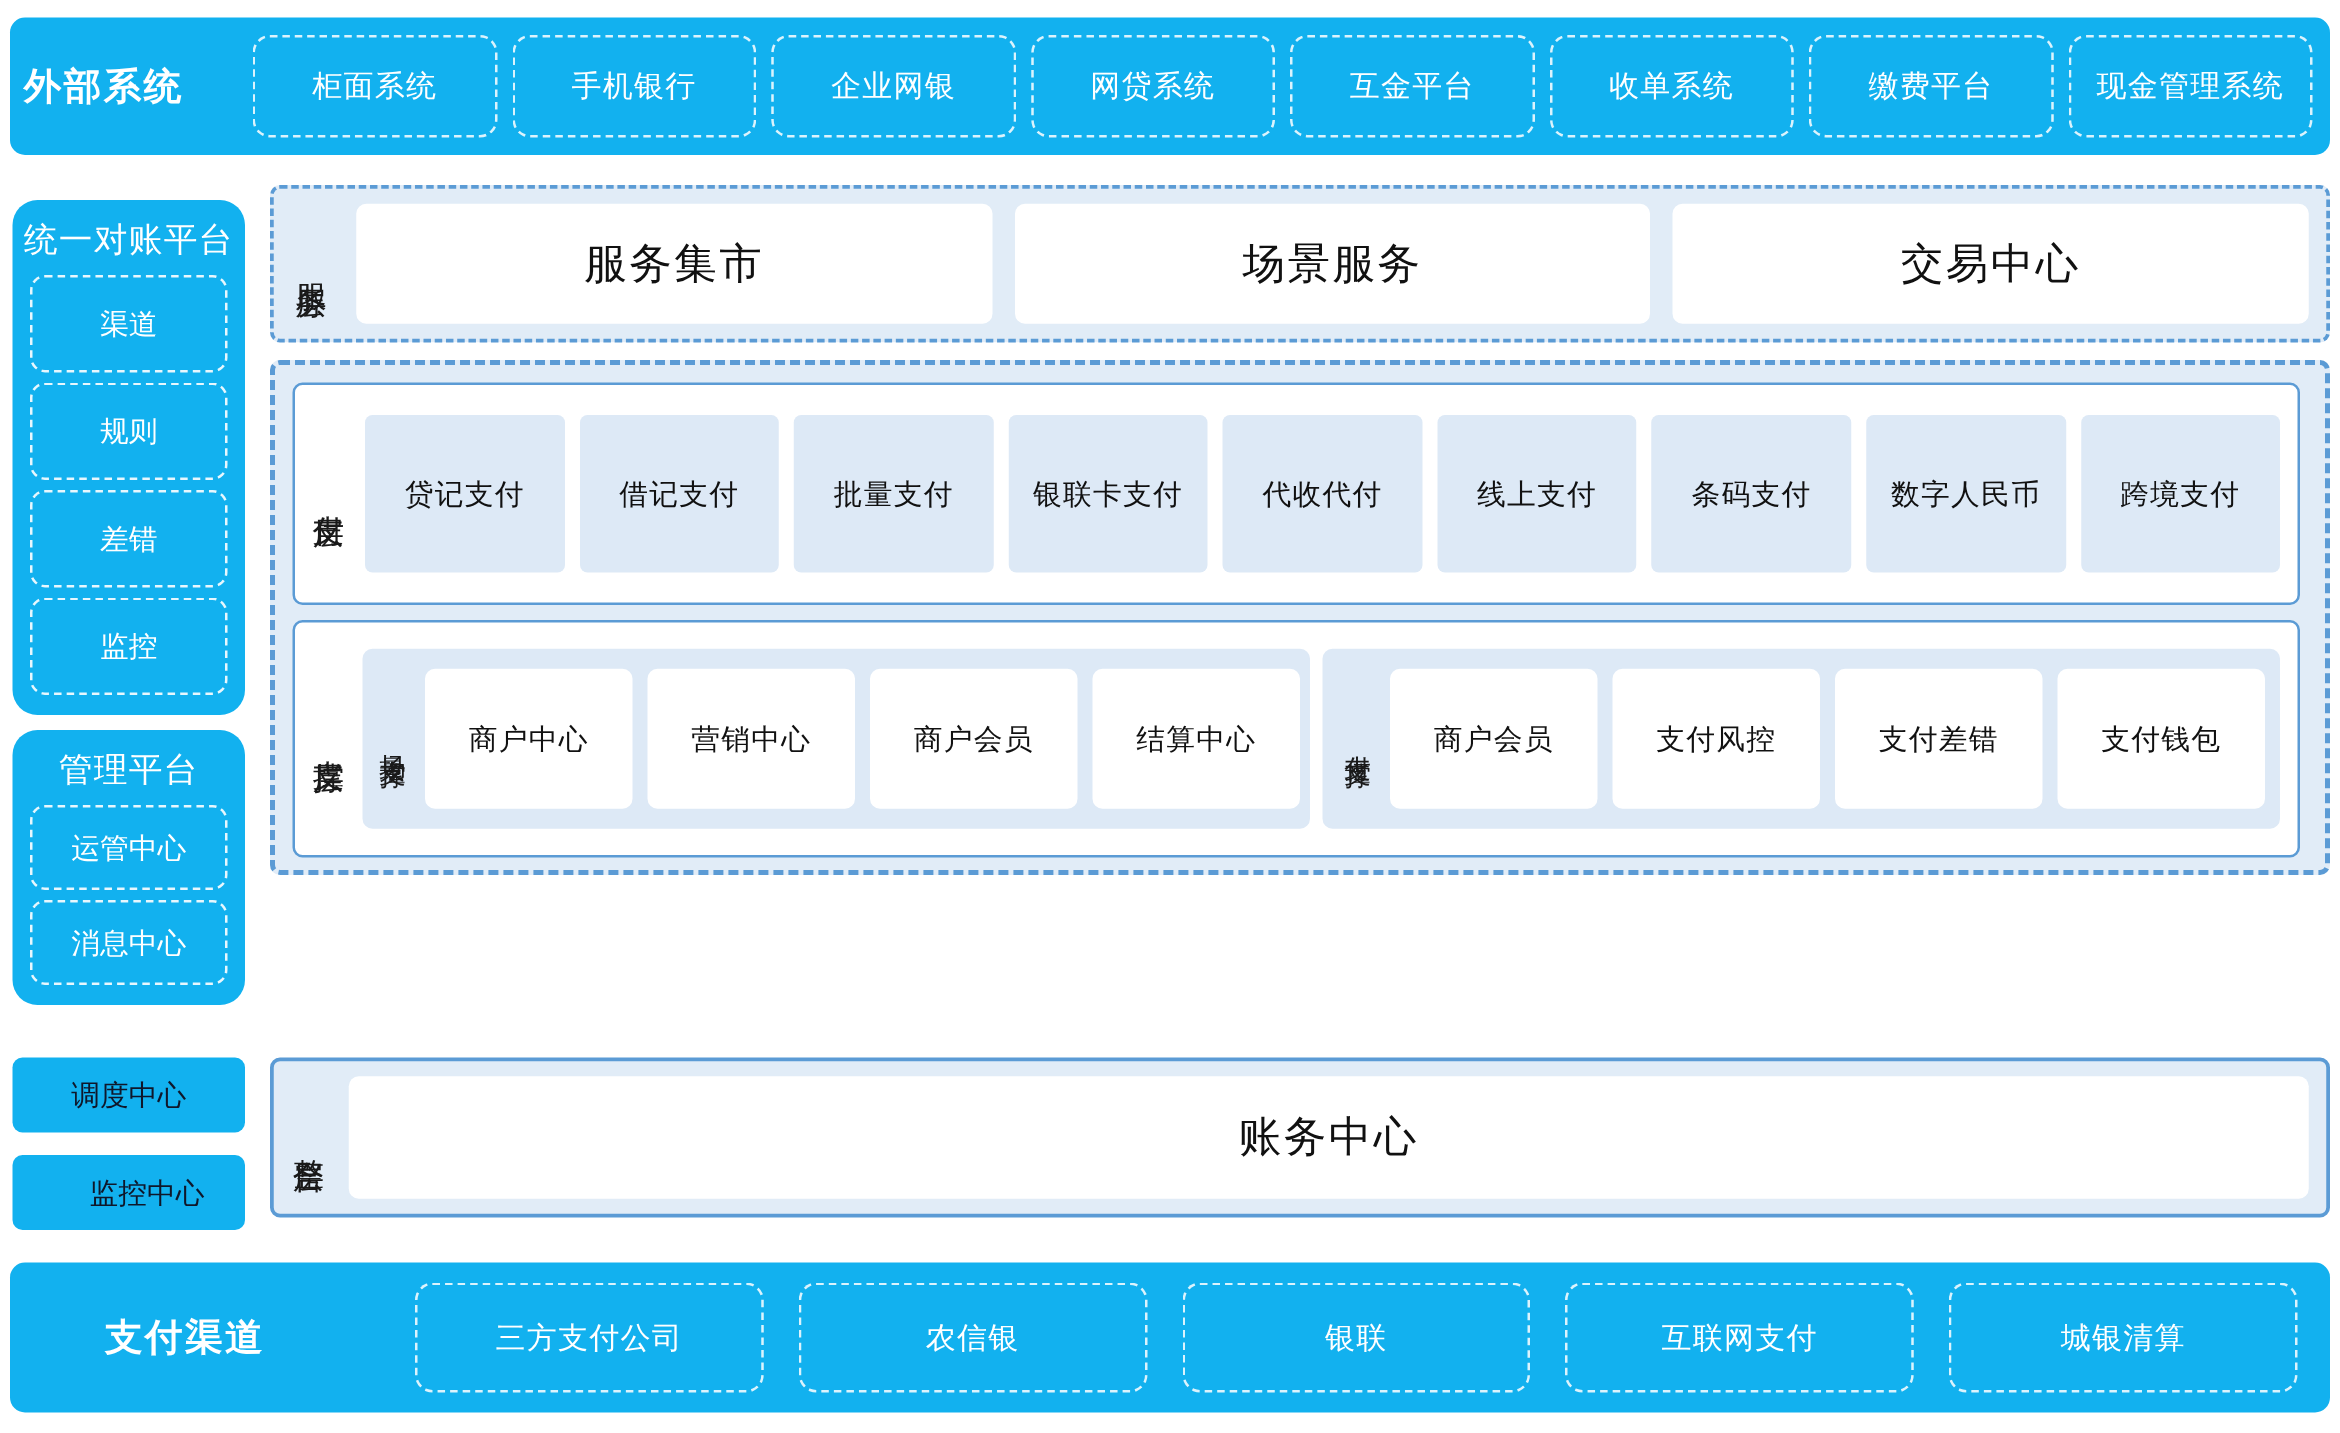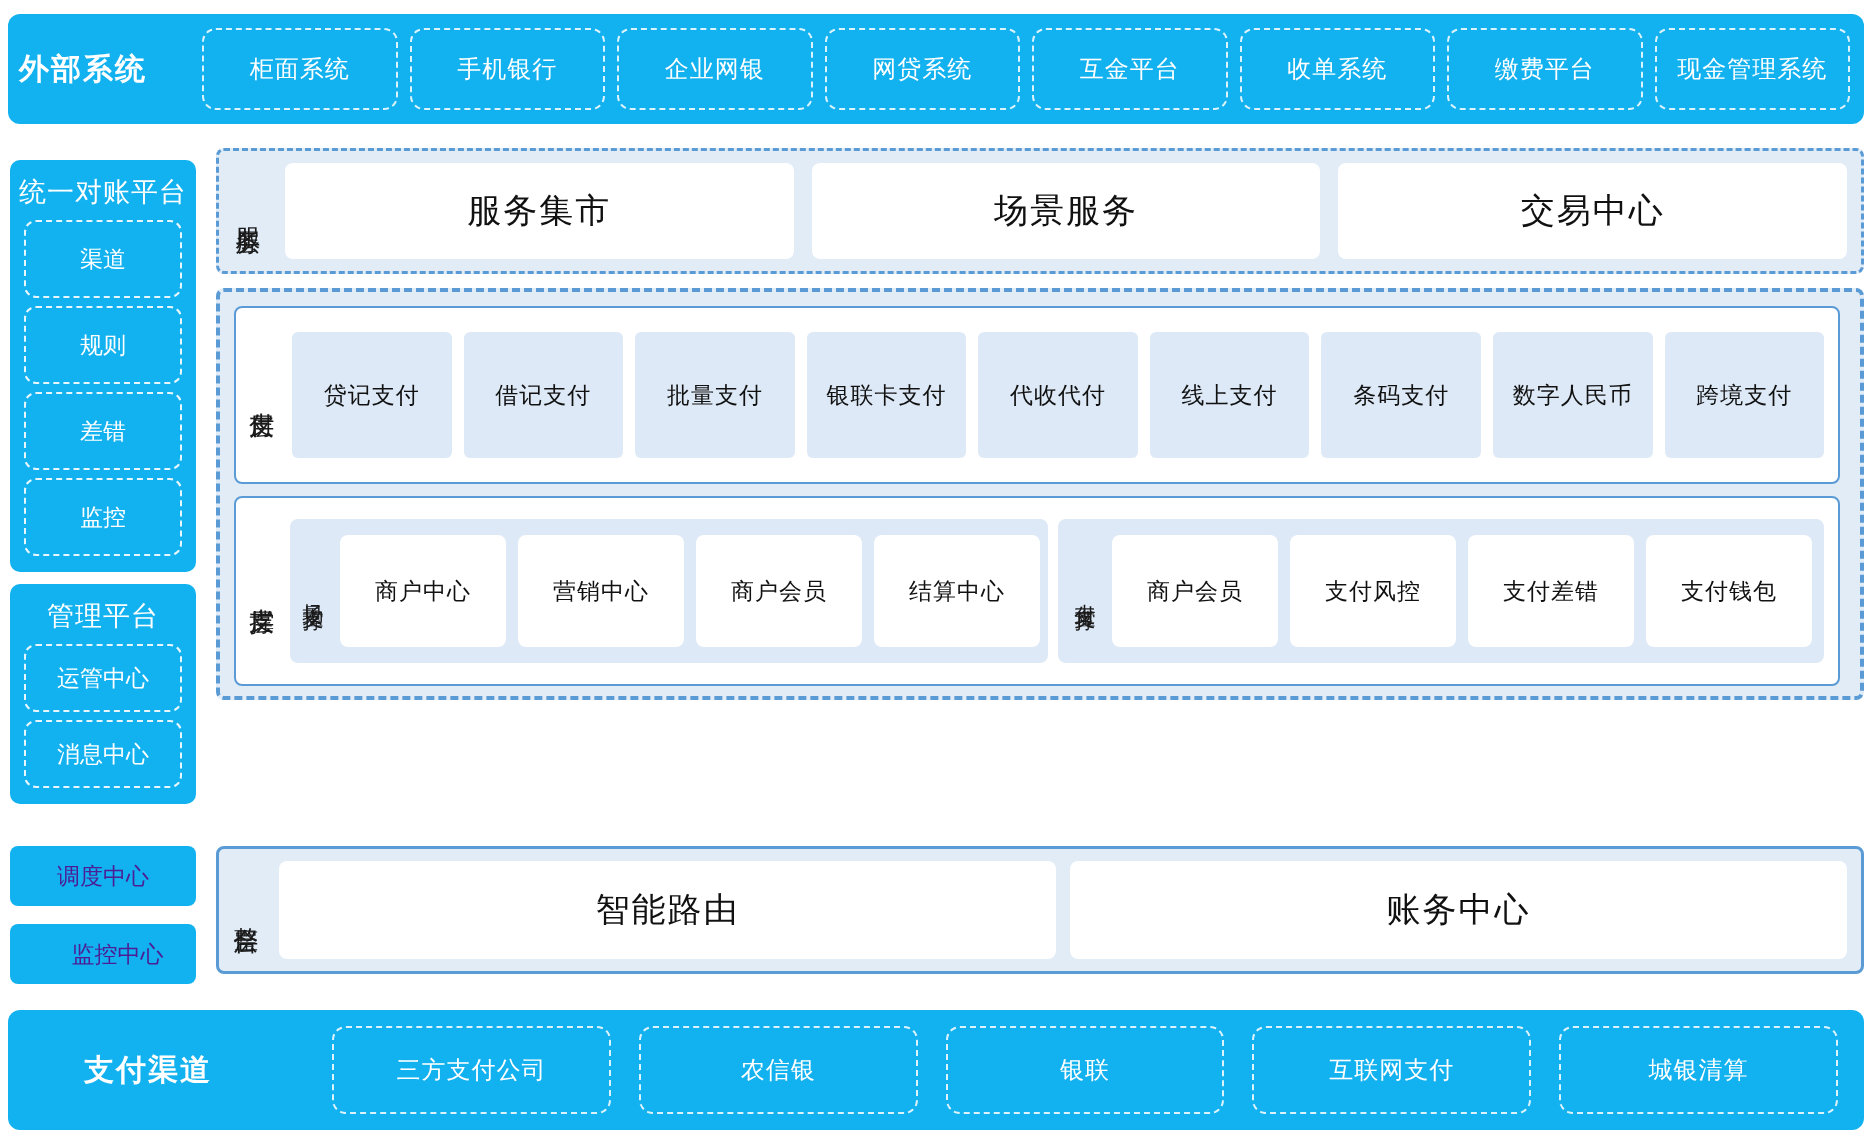--- a/index.html
+++ b/index.html
@@ -51,21 +51,21 @@
     justify-content: center;
     color: #ffffff;
     font-size: 24px;
     letter-spacing: 1px;
   }
 
   
   .rail-card {
     position: absolute;
     background: #12b1ef;
-    border-radius: 10px;
+    border-radius: 20px;
     display: flex;
     flex-direction: column;
     align-items: center;
   }
   .rail-card-title {
     color: #ffffff;
     font-size: 27px;
     font-weight: 500;
     letter-spacing: 1px;
     margin-top: 14px;
@@ -81,21 +81,21 @@
     display: flex;
     align-items: center;
     justify-content: center;
     margin-bottom: 8px;
     flex: 1 1 0;
   }
   .rail-solo {
     position: absolute;
     background: #12b1ef;
     border-radius: 8px;
-    color: #4c1d95;
+    color: #0f172a;
     font-size: 23px;
     display: flex;
     align-items: center;
     justify-content: center;
   }
 
   
   .grp {
     position: absolute;
     background: #e1ecf7;
@@ -243,21 +243,20 @@
           <div class="tile-white" style="height:112px;">支付差错</div>
           <div class="tile-white" style="height:112px;">支付钱包</div>
         </div>
       </div>
     </div>
   </div>
 
   <div class="white-box" style="left:216px; top:846px; width:1648px; height:128px; background:#e1ecf7; border-width:3px;">
     <div class="row-flex" style="padding:12px 14px 12px 8px; gap:14px;">
       <div class="vlabel" style="width:38px; height:100%;">整合层</div>
-      <div class="card-white" style="height:100%;">智能路由</div>
       <div class="card-white" style="height:100%;">账务中心</div>
     </div>
   </div>
 
   <div class="cyan-band" style="left:8px; top:1010px; width:1856px; height:120px; padding:16px 16px 16px 0;">
     <div class="band-title" style="width:280px;">支付渠道</div>
     <div class="band-items" style="gap:28px; padding-right:10px;">
       <div class="dash-chip">三方支付公司</div>
       <div class="dash-chip">农信银</div>
       <div class="dash-chip">银联</div>

